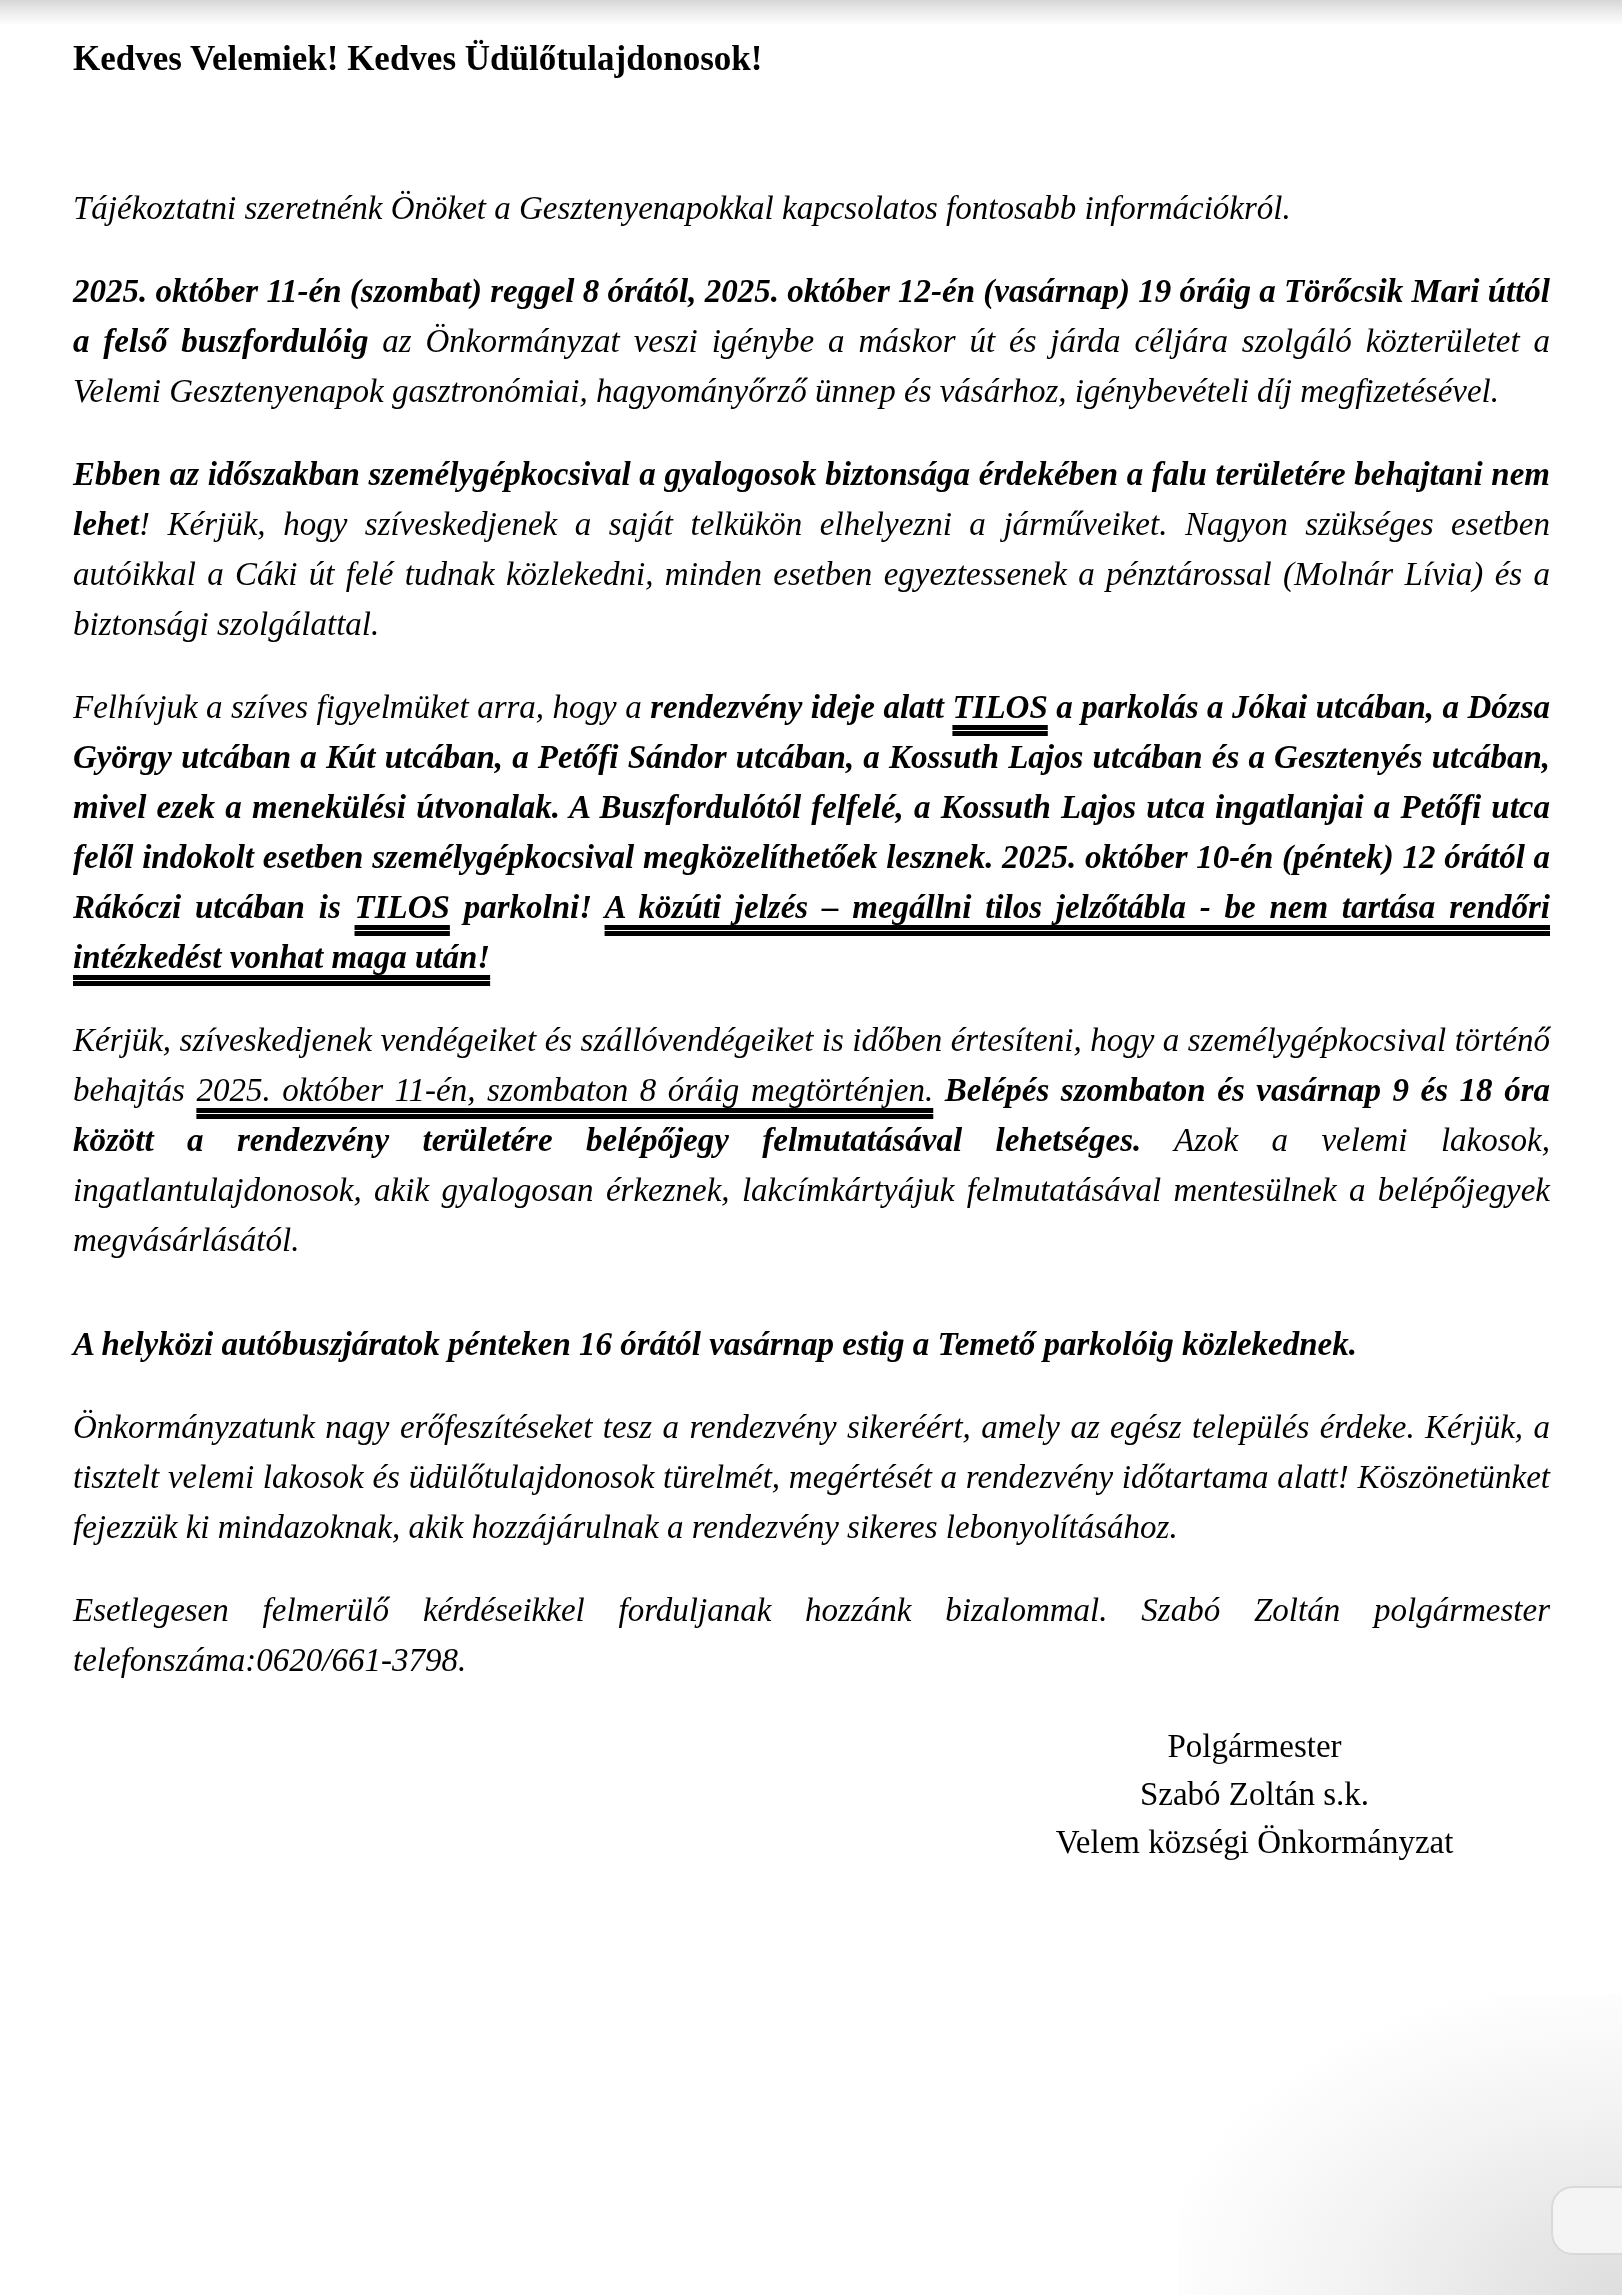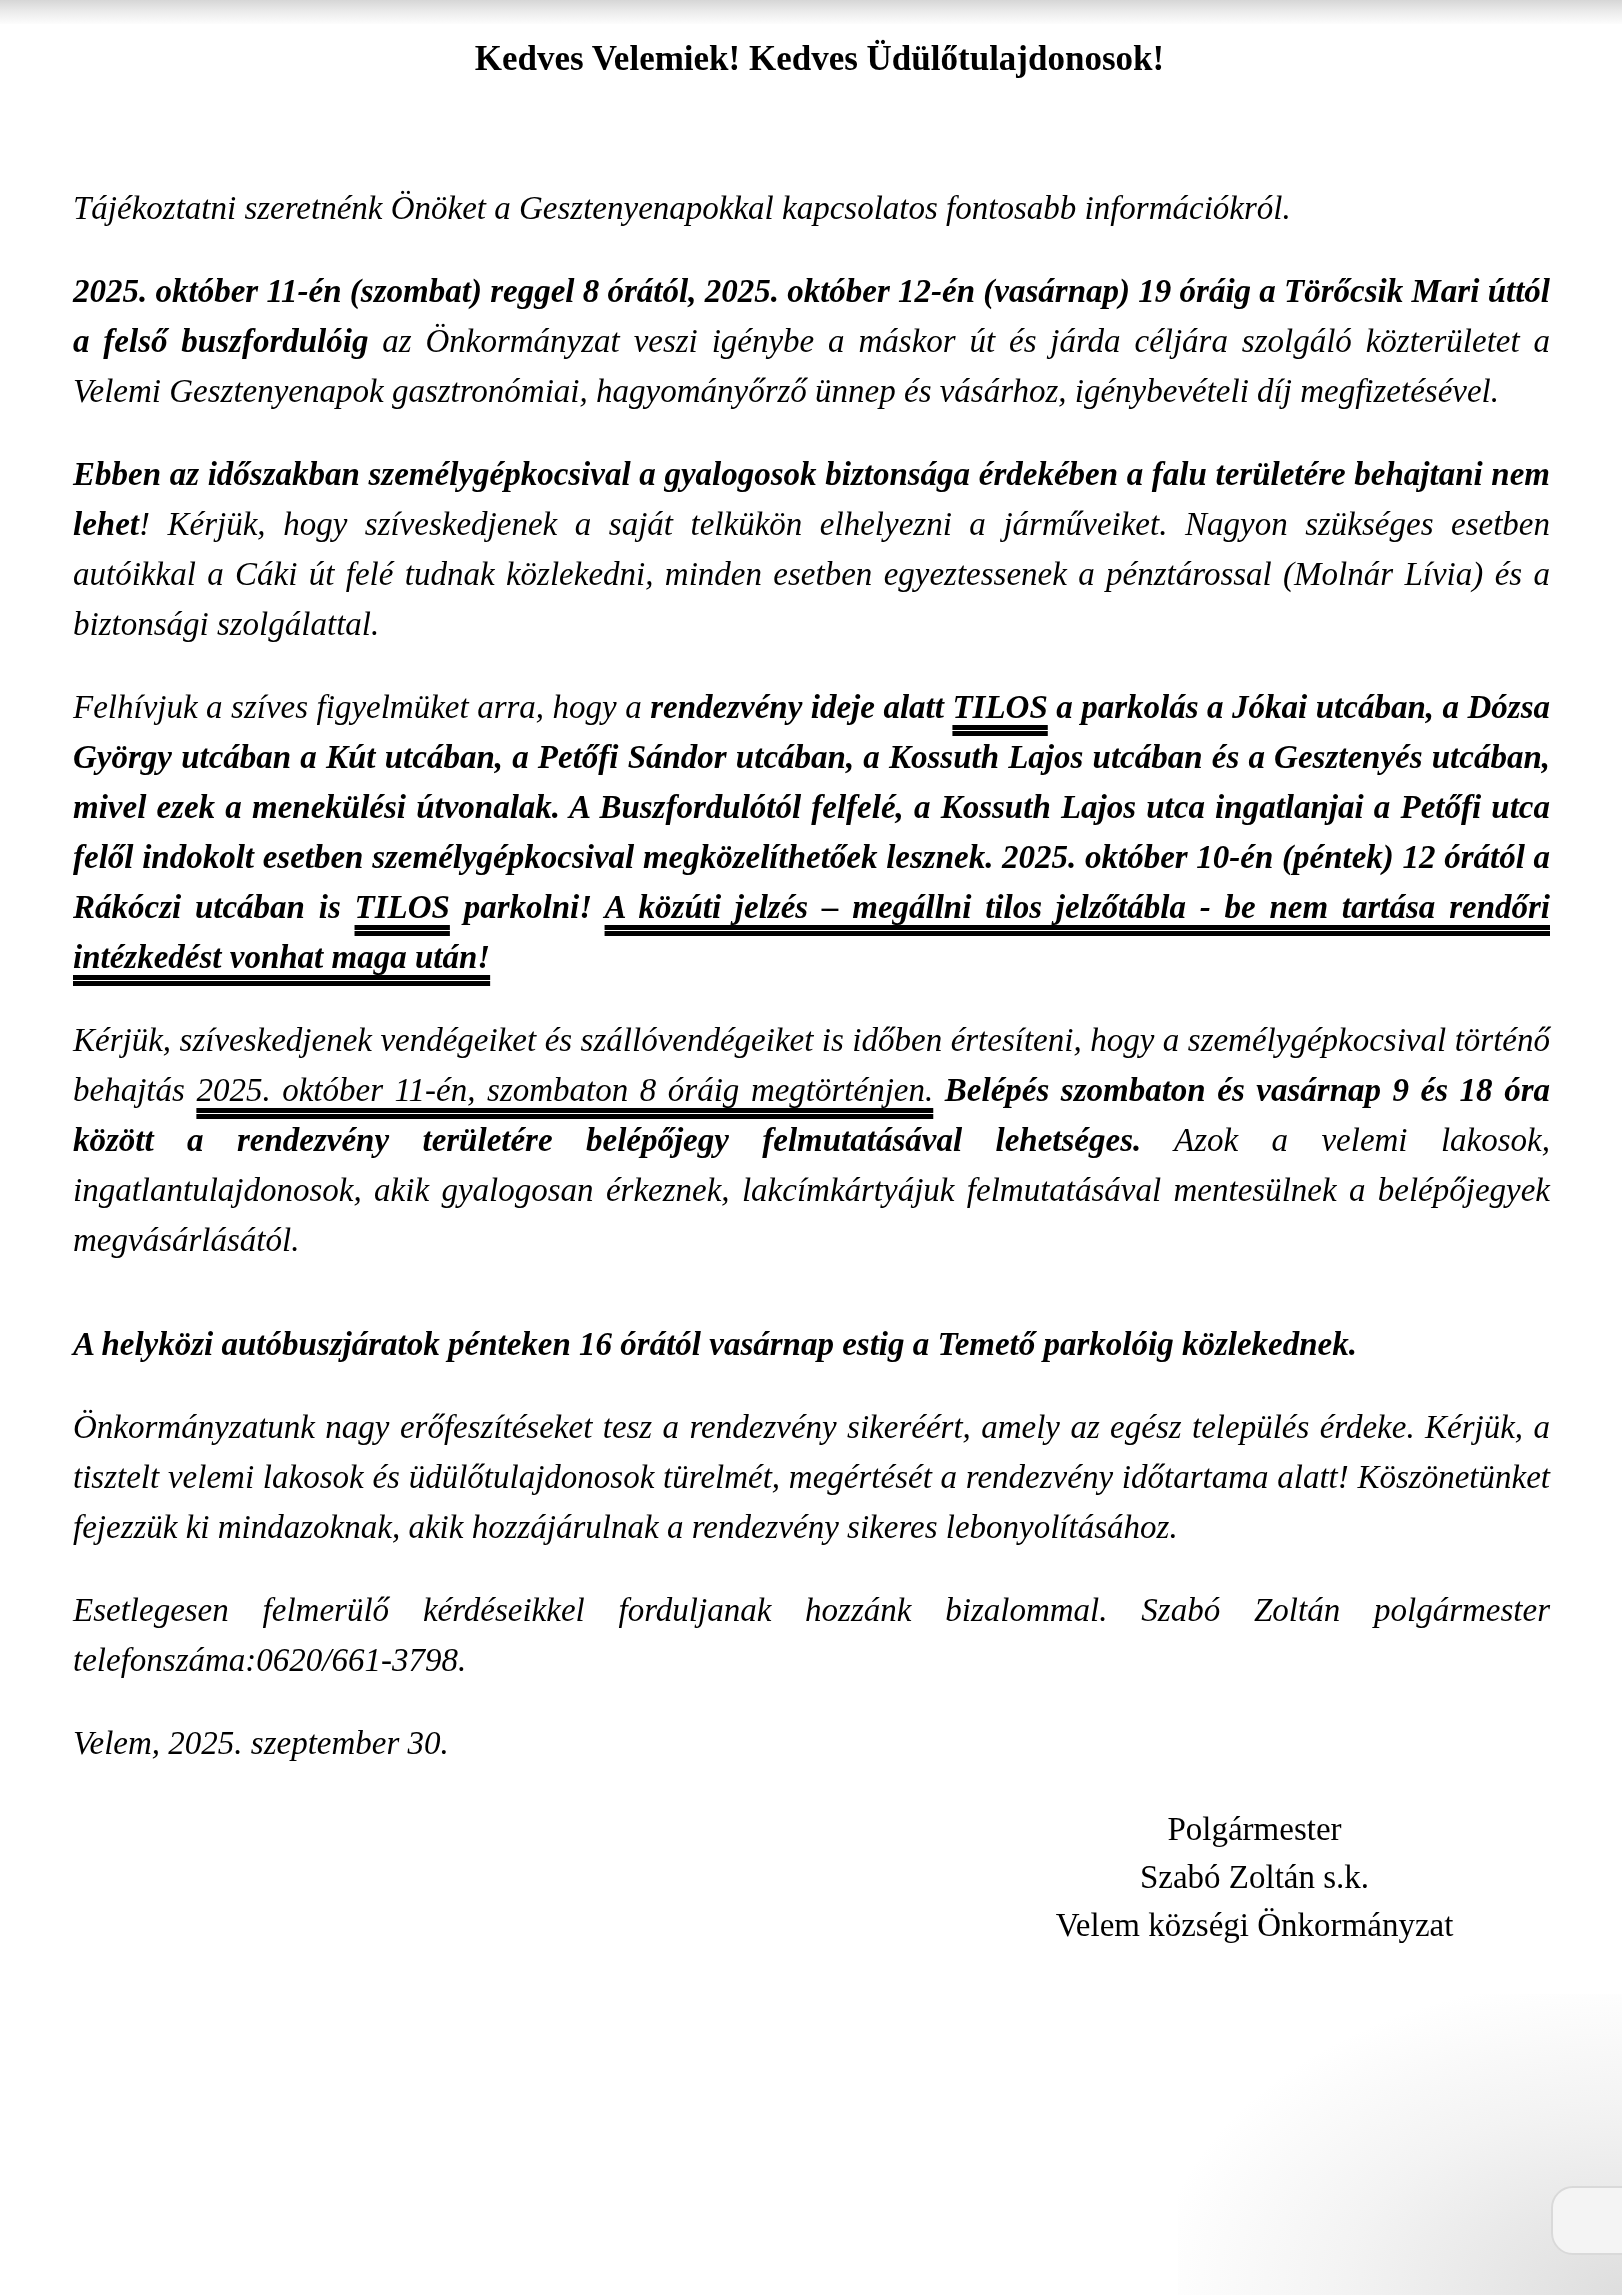--- a/index.html
+++ b/index.html
@@ -44,22 +44,22 @@
   .content {
     position: relative;
     padding: 34px 73px 0 73px;
     font-size: 33px;
     line-height: 50px;
     text-align: justify;
   }
   h1.doc-title {
     font-size: 35px;
     font-weight: 700;
-    margin: 0 0 99px 16px;
-    text-align: center;
+    margin: 0 0 99px 0;
+    text-align: left;
     line-height: 50px;
   }
   p.para {
     margin: 0 0 33px 0;
     font-style: italic;
   }
   p.para.gap-before {
     margin-top: 54px;
   }
   .b { font-weight: 700; }
@@ -102,21 +102,20 @@
 
     <p class="para"><span>Kérjük, szíveskedjenek vendégeiket és szállóvendégeiket is időben értesíteni, hogy a személygépkocsival történő behajtás </span><span class="ul">2025. október 11-én, szombaton 8 óráig megtörténjen.</span><span class="b"> Belépés szombaton és vasárnap 9 és 18 óra között a rendezvény területére belépőjegy felmutatásával lehetséges.</span><span> Azok a velemi lakosok, ingatlantulajdonosok, akik gyalogosan érkeznek, lakcímkártyájuk felmutatásával mentesülnek a belépőjegyek megvásárlásától.</span></p>
 
     <p class="para b gap-before"><span>A helyközi autóbuszjáratok pénteken 16 órától vasárnap estig a Temető parkolóig közlekednek.</span></p>
 
     <p class="para"><span>Önkormányzatunk nagy erőfeszítéseket tesz a rendezvény sikeréért, amely az egész település érdeke. Kérjük, a tisztelt velemi lakosok és üdülőtulajdonosok türelmét, megértését a rendezvény időtartama alatt! Köszönetünket fejezzük ki mindazoknak, akik hozzájárulnak a rendezvény sikeres lebonyolításához.</span></p>
 
     <p class="para"><span>Esetlegesen felmerülő kérdéseikkel forduljanak hozzánk bizalommal. Szabó Zoltán polgármester telefonszáma:0620/661-3798.</span></p>
 
 
-    <p class="para dateline"><span>Velem, 2025. szeptember 30.</span></p>
 
     <div class="signature">
       <div>Polgármester</div>
       <div>Szabó Zoltán s.k.</div>
       <div>Velem községi Önkormányzat</div>
     </div>
 
   </div>
 
   <div class="corner-wash"></div>

